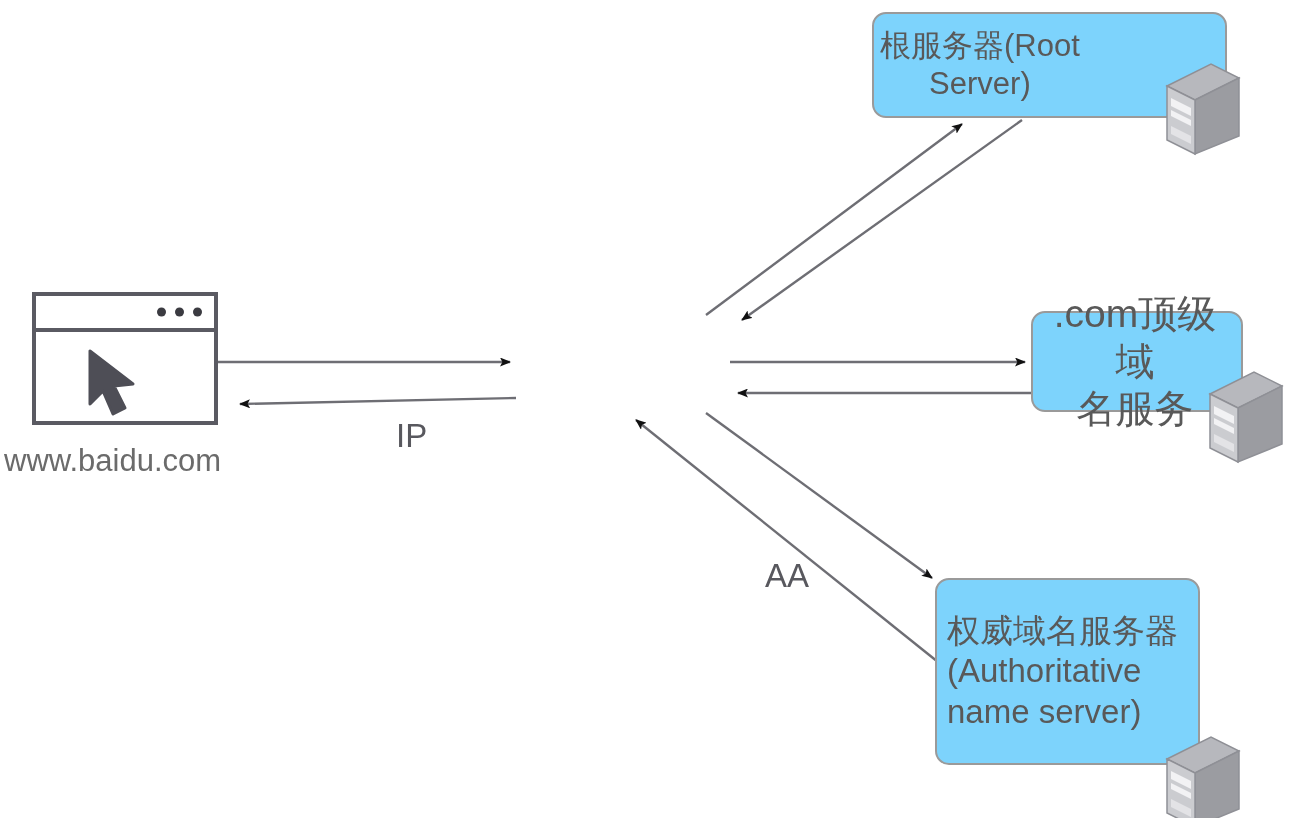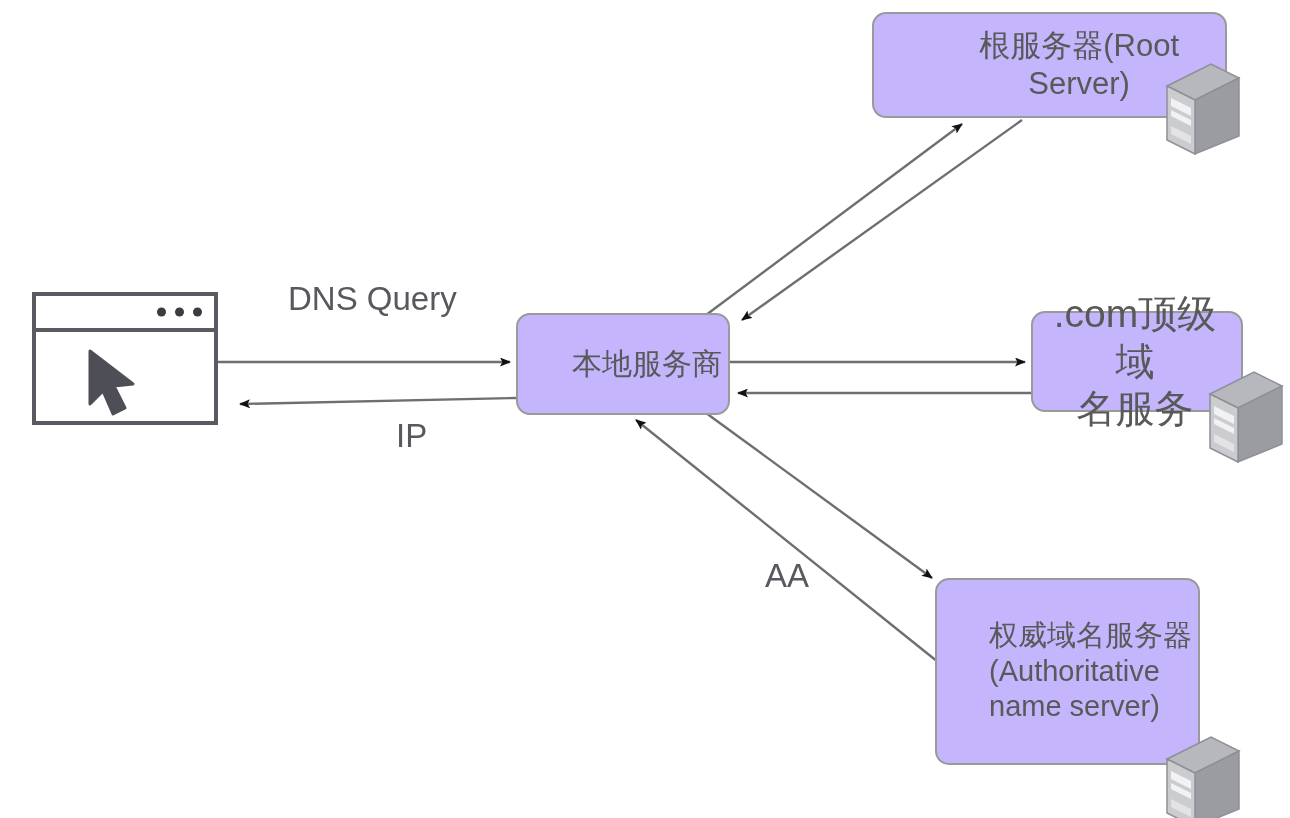--- a/index.html
+++ b/index.html
@@ -23,24 +23,24 @@
     left: 0;
     top: 0;
     width: 1290px;
     height: 818px;
   }
   .node-box {
     position: absolute;
     box-sizing: border-box;
     border: 2px solid #9a9a9a;
     border-radius: 14px;
-    background: #c4b5fd;
+    background: #7dd3fc;
     display: flex;
     align-items: center;
-    justify-content: flex-end;
+    justify-content: flex-start;
     text-align: center;
     color: #595959;
     line-height: 1.22;
     z-index: 3;
   }
   .node-label {
     display: block;
     white-space: pre-line;
     padding: 0 6px;
   }
@@ -54,21 +54,21 @@
     left: 516px; top: 313px; width: 214px; height: 102px;
     font-size: 30px;
   }
   #tld-server-node {
     left: 1031px; top: 311px; width: 212px; height: 101px;
     font-size: 39px;
   }
   #tld-server-node .node-label { padding-right: 10px; }
   #authoritative-server-node {
     left: 935px; top: 578px; width: 265px; height: 187px;
-    font-size: 29px;
+    font-size: 33px;
   }
   #authoritative-server-node .node-label { text-align: left; padding-left: 10px; }
 
   
   .server-icon {
     position: absolute;
     z-index: 5;
   }
 
   
@@ -169,24 +169,22 @@
         <span></span>
       </div>
     </div>
     <div id="browser-viewport">
       <svg id="cursor-arrow-icon" width="64" height="72" viewBox="0 0 64 72">
         <path d="M6,3 L6,56 L19,43 L29,66 L41,60 L30,38 L49,36 Z" fill="#4e4e56" stroke="#4e4e56" stroke-width="3" stroke-linejoin="round"></path>
       </svg>
     </div>
   </div>
 
-
-  <div id="local-resolver-node" class="node-box">
-    <span class="node-label">本地服务商</span>
-  </div>
+  <div id="browser-url-label">www.baidu.com</div>
+
 
   <div id="root-server-node" class="node-box">
     <span class="node-label">根服务器(Root
 Server)</span>
   </div>
   <svg class="server-icon" style="left:1163px; top:60px;" width="80" height="98" viewBox="0 0 80 98">
     <polygon points="4,26 48,4 76,18 32,40" fill="#b7b8bd" stroke="#8f9096" stroke-width="1.5"></polygon>
     <polygon points="32,40 76,18 76,76 32,94" fill="#9b9ca1" stroke="#8f9096" stroke-width="1.5"></polygon>
     <polygon points="4,26 32,40 32,94 4,80" fill="#cbccd0" stroke="#8f9096" stroke-width="1.5"></polygon>
     <polygon points="8,38 28,48 28,56 8,46" fill="#f2f2f4"></polygon>
@@ -214,17 +212,16 @@
   </div>
   <svg class="server-icon" style="left:1163px; top:733px;" width="80" height="98" viewBox="0 0 80 98">
     <polygon points="4,26 48,4 76,18 32,40" fill="#b7b8bd" stroke="#8f9096" stroke-width="1.5"></polygon>
     <polygon points="32,40 76,18 76,76 32,94" fill="#9b9ca1" stroke="#8f9096" stroke-width="1.5"></polygon>
     <polygon points="4,26 32,40 32,94 4,80" fill="#cbccd0" stroke="#8f9096" stroke-width="1.5"></polygon>
     <polygon points="8,38 28,48 28,56 8,46" fill="#f2f2f4"></polygon>
     <polygon points="8,50 28,60 28,66 8,56" fill="#f2f2f4"></polygon>
     <polygon points="8,66 28,76 28,84 8,74" fill="#e3e3e6"></polygon>
   </svg>
 
-  <div id="label-dns-query" class="edge-label">DNS Query</div>
   <div id="label-ip" class="edge-label">IP</div>
   <div id="label-aa" class="edge-label">AA</div>
 
 </div>
 
 </body></html>

